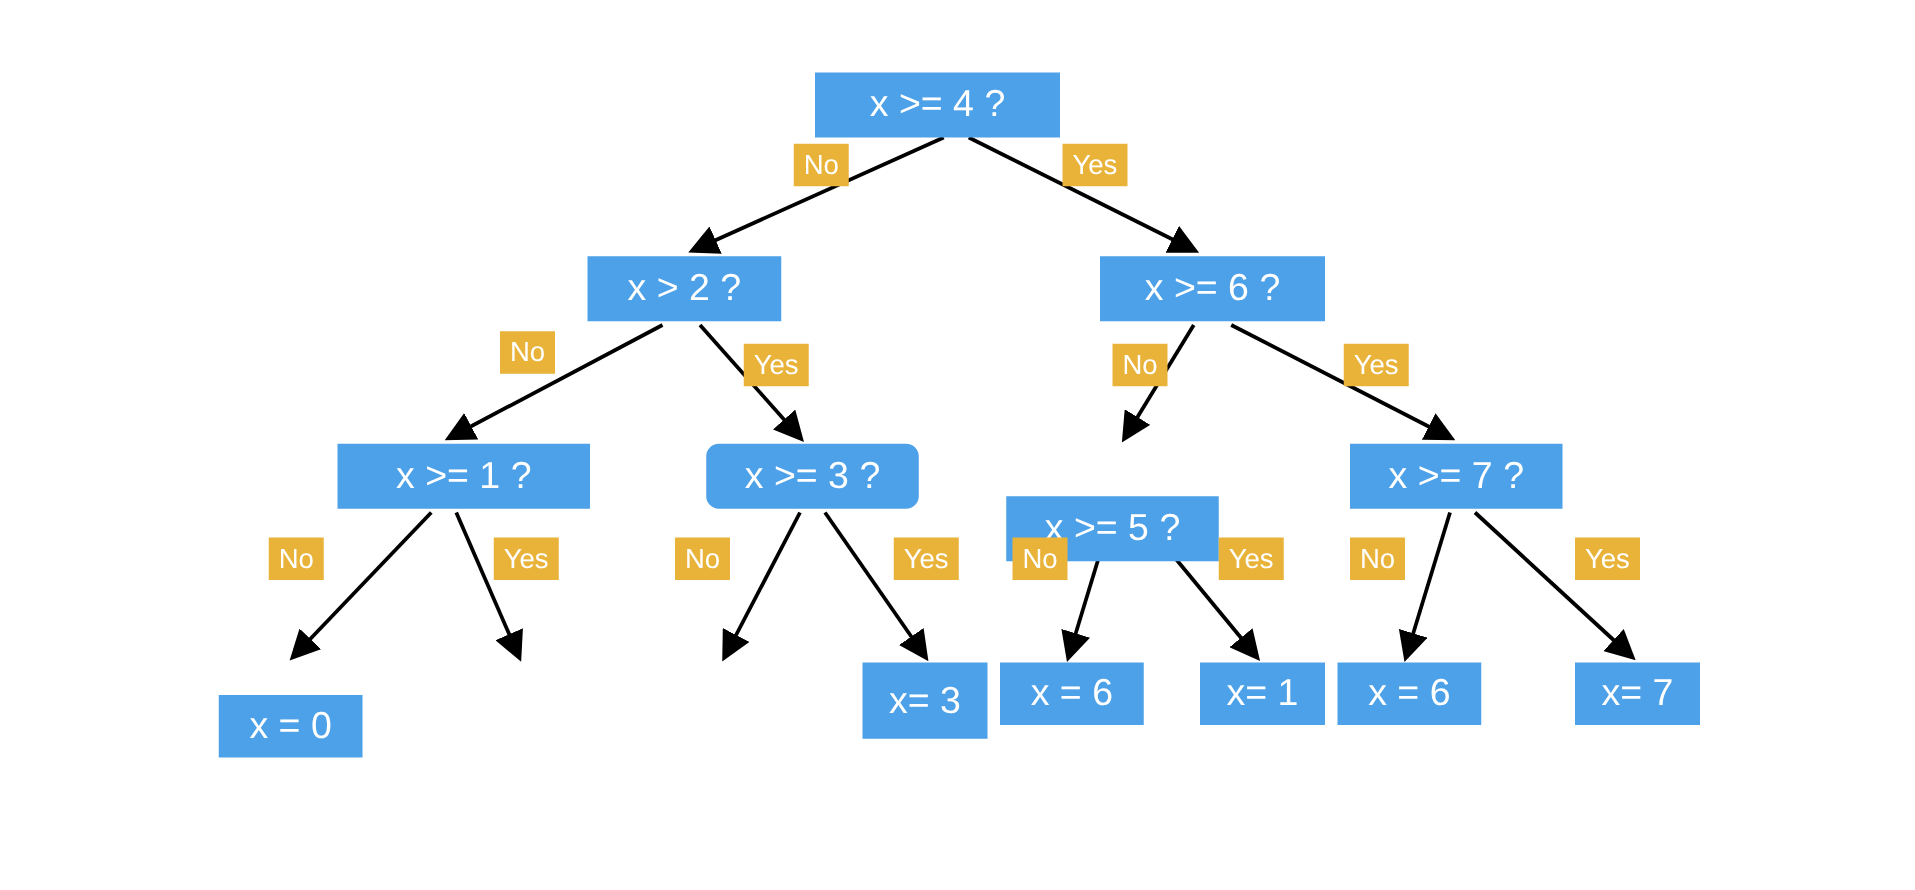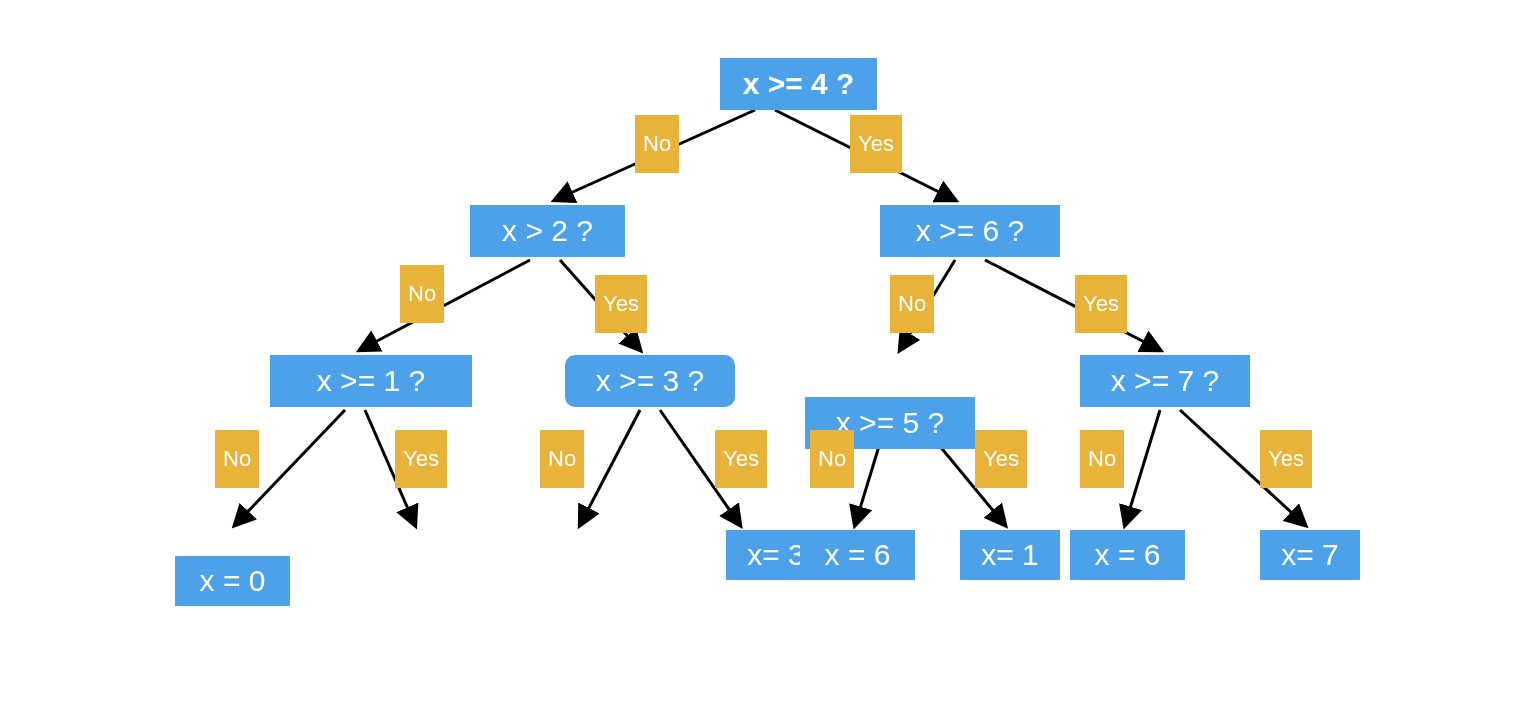--- a/index.html
+++ b/index.html
@@ -33,21 +33,21 @@
     align-items: center;
     justify-content: center;
     white-space: nowrap;
     box-sizing: border-box;
   }
   .badge {
     position: absolute;
     background: #e9b33a;
     color: #ffffff;
     font-size: 22px;
-    padding: 16px 8px;
+    padding: 4px 8px;
     box-sizing: border-box;
   }
 </style>
 </head>
 <body>
 
 <div class="canvas">
 
   <svg class="edges">
     <defs>
@@ -73,32 +73,32 @@
       <line x1="660" y1="410" x2="740" y2="525"></line>
 
       <line x1="890" y1="410" x2="855" y2="525"></line>
       <line x1="910" y1="410" x2="1005" y2="525"></line>
 
       <line x1="1160" y1="410" x2="1125" y2="525"></line>
       <line x1="1180" y1="410" x2="1305" y2="525"></line>
     </g>
   </svg>
 
-  <div class="node" style="left:720px; top:58px;  width:157px; height:52px;font-weight:bold;">x &gt;= 4 ?</div>
+  <div class="node" style="left:652px; top:58px;  width:196px; height:52px;">x &gt;= 4 ?</div>
 
   <div class="node" style="left:470px; top:205px; width:155px; height:52px;">x &gt; 2 ?</div>
   <div class="node" style="left:880px; top:205px; width:180px; height:52px;">x &gt;= 6 ?</div>
 
   <div class="node" style="left:270px;  top:355px; width:202px; height:52px;">x &gt;= 1 ?</div>
   <div class="node" style="left:565px;  top:355px; width:170px; height:52px;border-radius:10px;">x &gt;= 3 ?</div>
   <div class="node" style="left:805px;  top:355px; width:170px; height:52px;margin-top:42px;">x &gt;= 5 ?</div>
   <div class="node" style="left:1080px; top:355px; width:170px; height:52px;">x &gt;= 7 ?</div>
 
   <div class="node" style="left:175px;  top:556px; width:115px; height:50px;">x = 0</div>
-  <div class="node" style="left:690px;  top:530px; width:100px; height:50px;margin-left:36px;">x= 3</div>
+  <div class="node" style="left:690px;  top:530px; width:100px; height:61px;">x= 3</div>
   <div class="node" style="left:800px;  top:530px; width:115px; height:50px;">x = 6</div>
   <div class="node" style="left:960px;  top:530px; width:100px; height:50px;">x= 1</div>
   <div class="node" style="left:1070px; top:530px; width:115px; height:50px;">x = 6</div>
   <div class="node" style="left:1260px; top:530px; width:100px; height:50px;">x= 7</div>
 
   <div class="badge" style="left:635px; top:115px;">No</div>
   <div class="badge" style="left:850px; top:115px;">Yes</div>
 
   <div class="badge" style="left:400px;  top:265px;">No</div>
   <div class="badge" style="left:595px;  top:275px;">Yes</div>

